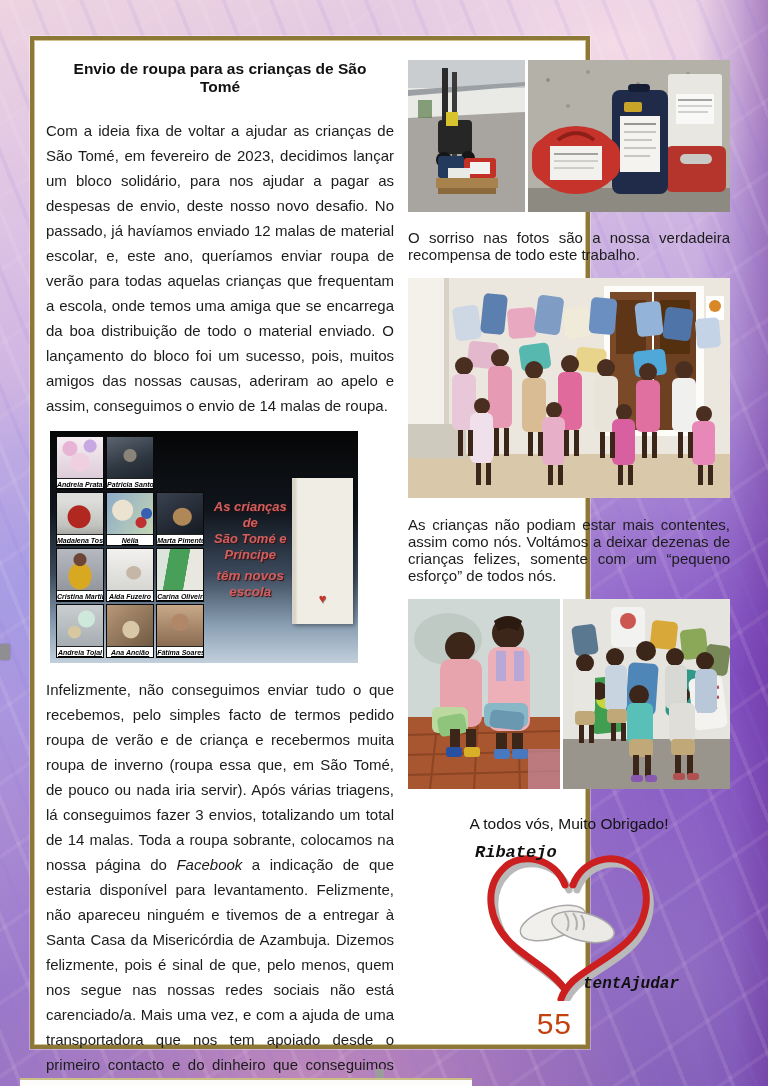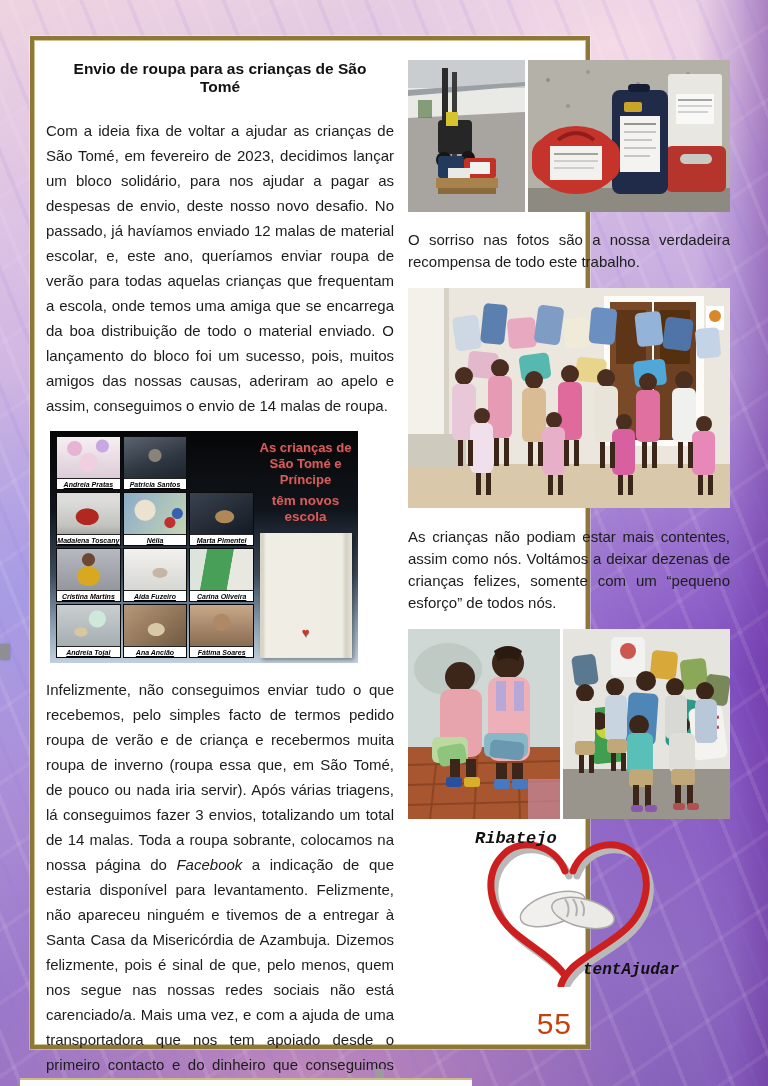--- a/index.html
+++ b/index.html
@@ -45,37 +45,37 @@
     padding:5px 5px 5px 6px; display:flex; gap:4px;
   }
   .collage-grid { width:198px; display:grid; grid-template-columns:repeat(3,1fr); grid-auto-rows:54px; gap:2px; }
   .cell { background:#fff; border:1px solid #0a0a0a; display:flex; flex-direction:column; overflow:hidden; }
   .cell-photo { flex:1; }
   .cell-name {
     background:#fff; border-top:1px solid #222; font-size:7px; font-weight:bold; font-style:italic;
     text-decoration:underline; color:#000; text-align:center; line-height:11px; height:11px; white-space:nowrap;
   }
   .cell-empty { background:transparent; }
-  .collage-right { flex:1; display:flex; flex-direction:column; align-items:center; }
+  .collage-right { flex:1; display:flex; flex-direction:row; align-items:center;font-style:italic; }
   .collage-title { text-align:center; font-weight:bold; font-size:13px; line-height:16px; color:#d06060; text-shadow:1px 1px 1px #3a1010; margin-top:4px; }
   .collage-title .line3 { display:block; margin-top:5px; font-size:13.5px; }
   .book {
     margin-top:8px; width:92px; height:146px;
     background:linear-gradient(90deg,#d8d4c8 0 3px,#f0ede4 6px, #efece3 82px, #d4d0c4 86px, #e6e2d8 100%);
     box-shadow:2px 2px 4px rgba(0,0,0,0.35);
     position:relative;
   }
   .book-heart { position:absolute; bottom:18px; left:50%; transform:translateX(-50%); color:#c0392b; font-size:13px; text-shadow:0.5px 0.5px 0 #999; }
 
   
   .photo { background:#ddd; overflow:hidden; position:relative; flex:none; }
   .photo svg { display:block; width:100%; height:100%; }
   .photo-row { display:flex; gap:3px; }
 
-  .caption { font-size:15px; line-height:22px; color:#1c1c1c; text-align:justify; }
+  .caption { font-size:15px; line-height:17px; color:#1c1c1c; text-align:justify; }
   .thanks { font-size:15.5px; color:#111; text-align:center; margin-top:26px; }
 
   
   .logo { position:relative; width:240px; height:160px; margin:8px auto 0; }
   .logo-script { position:absolute; font-family:Liberation Mono, monospace; font-style:italic; font-weight:bold; color:#101010; }
   .logo-top { left:26px; top:2px; font-size:17px; }
   .logo-bottom { right:10px; bottom:8px; font-size:16px; }
 
   .page-number { position:absolute; right:14px; bottom:4px; font-size:30px; font-weight:200; color:#c2410c; letter-spacing:1px; }
 
@@ -410,20 +410,21 @@
               <rect x="58" y="124" width="5" height="18"></rect>
           </g>
           <rect x="68" y="176" width="12" height="7" rx="3" fill="#8858b0"></rect>
             <rect x="82" y="176" width="12" height="7" rx="3" fill="#8858b0"></rect>
           <rect x="110" y="174" width="12" height="7" rx="3" fill="#b05050"></rect>
             <rect x="124" y="174" width="12" height="7" rx="3" fill="#b05050"></rect>
         </svg>
       </div>
     </div>
 
+    <div class="thanks">A todos vós, Muito Obrigado!</div>
 
     <div class="logo">
       <svg viewBox="0 0 240 160">
         <g fill="none" stroke="#b9b9b9" stroke-width="7" stroke-linecap="round" transform="translate(4,5)">
           <path d="M116,44 C106,18 74,10 56,26 C34,46 38,82 66,106 C84,121 104,132 114,146"></path>
           <path d="M124,44 C134,18 166,10 184,26 C206,46 200,84 172,106 C156,119 138,128 124,140 C118,146 114,152 112,158"></path>
         </g>
         <g fill="none" stroke="#cc2020" stroke-width="7" stroke-linecap="round">
           <path d="M116,44 C106,18 74,10 56,26 C34,46 38,82 66,106 C84,121 104,132 114,146"></path>
           <path d="M124,44 C134,18 166,10 184,26 C206,46 200,84 172,106 C156,119 138,128 124,140 C118,146 114,152 112,158"></path>

